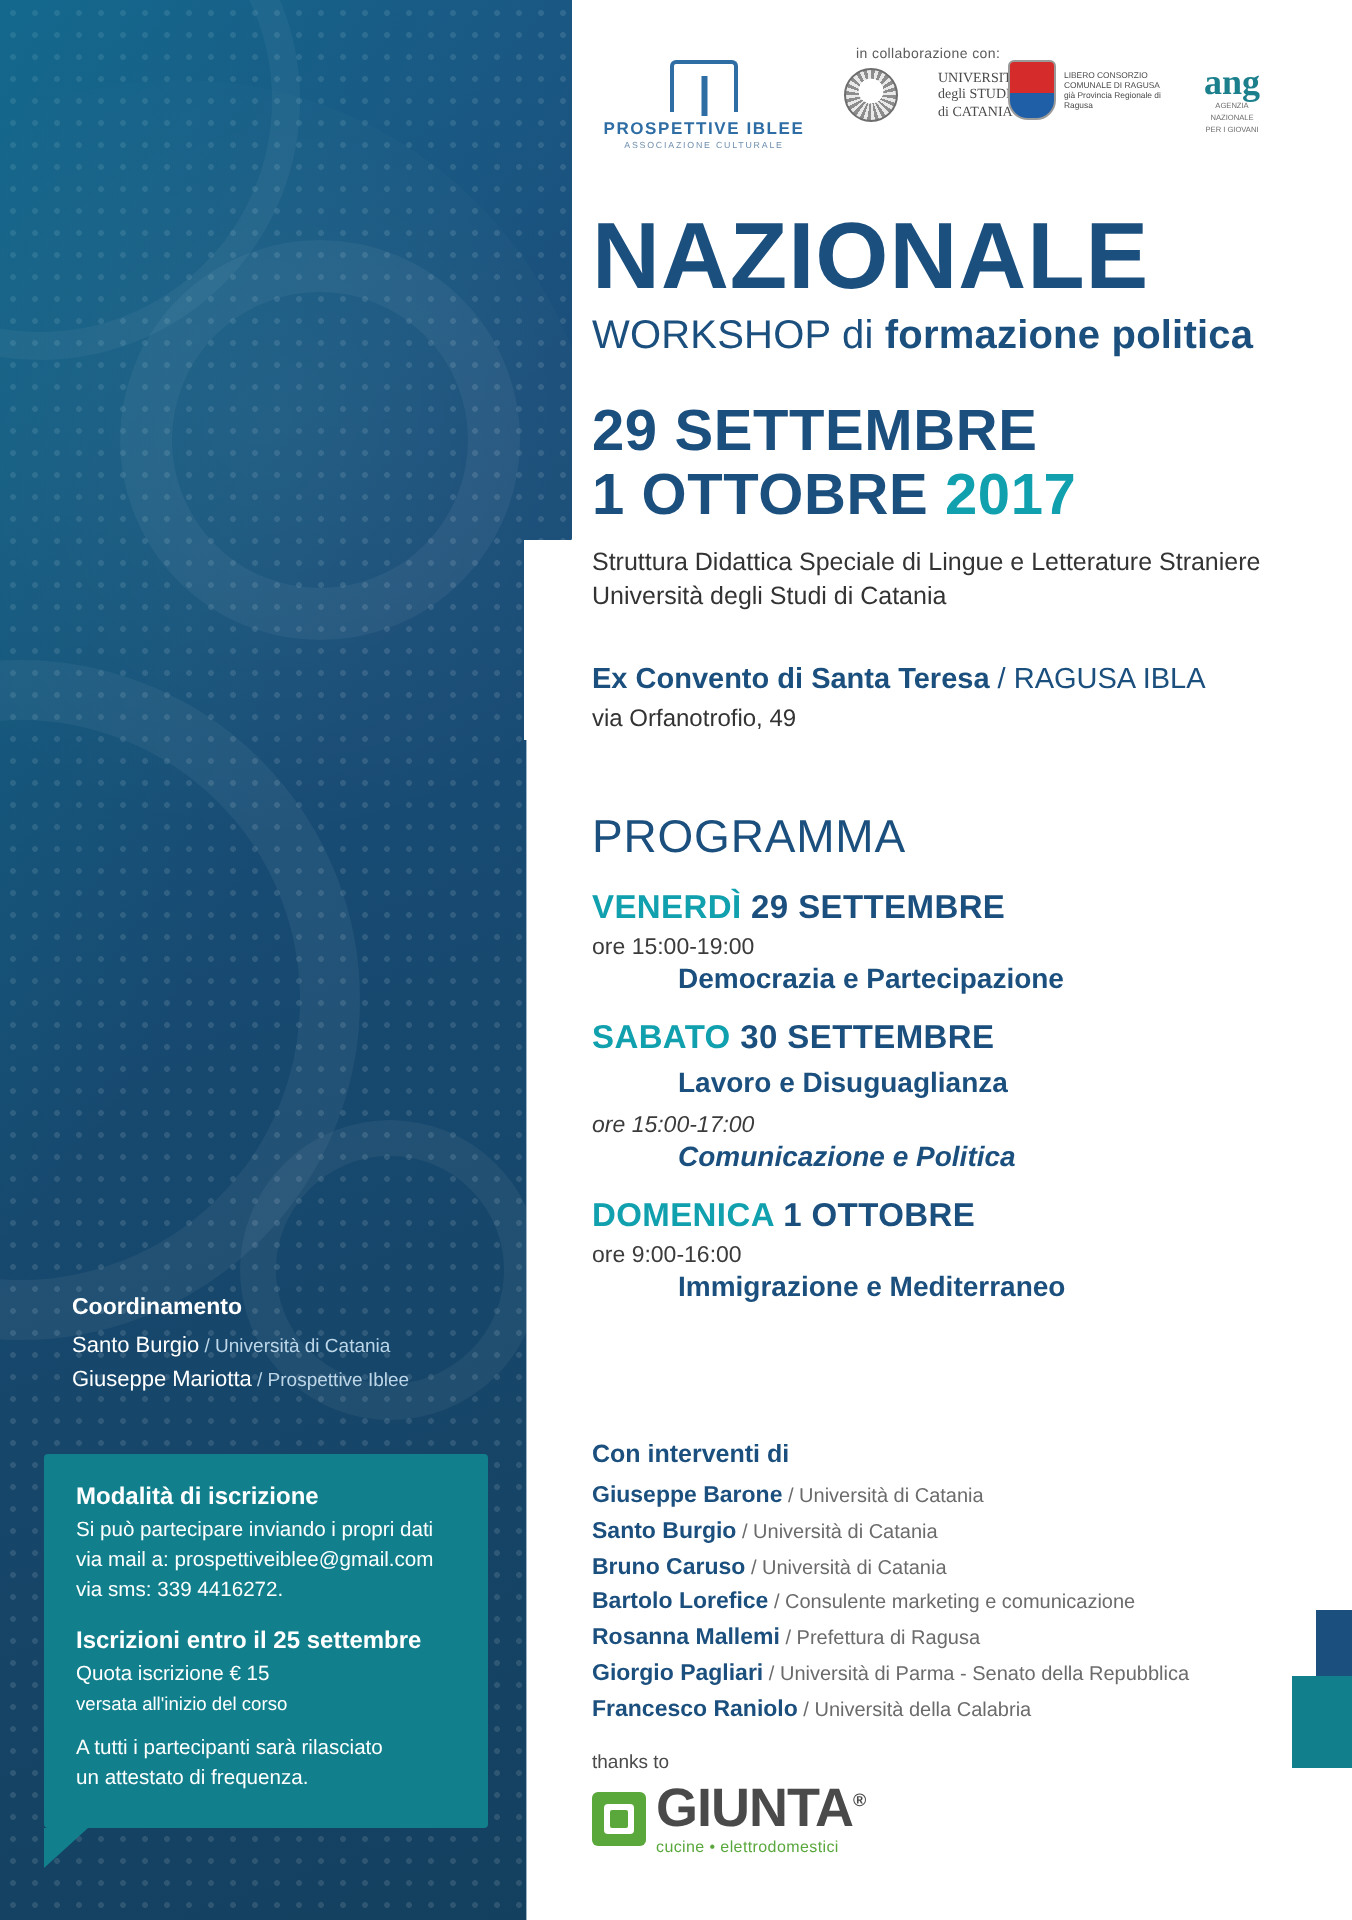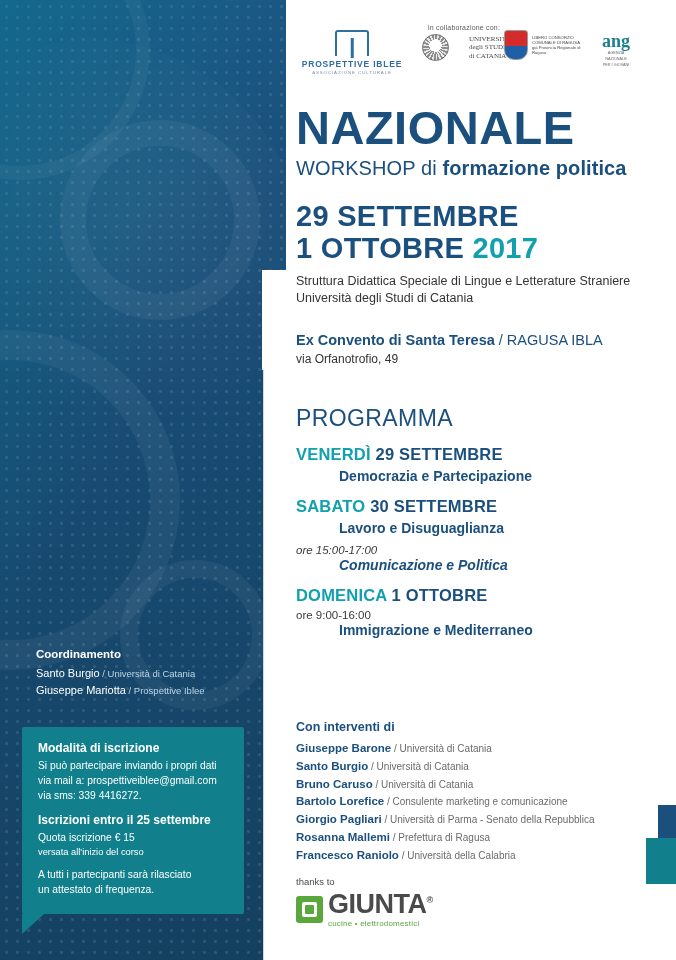--- a/index.html
+++ b/index.html
@@ -380,20 +380,21 @@
       <div class="addr">via Orfanotrofio, 49</div>
     </div>
 
     <div class="programma-title">PROGRAMMA</div>
 
     <div class="day">
       <div class="day-head">
         <span>VENERDÌ </span><span class="dnum">29 SETTEMBRE</span>
       </div>
       <div class="slot">
+        <div class="hours">ore 15:00-19:00</div>
         <div class="topic">Democrazia e Partecipazione</div>
       </div>
     </div>
 
     <div class="day">
       <div class="day-head">
         <span>SABATO </span><span class="dnum">30 SETTEMBRE</span>
       </div>
       <div class="slot">
         <div class="topic">Lavoro e Disuguaglianza</div>
@@ -414,22 +415,22 @@
       </div>
     </div>
   </div>
 
   <div class="speakers">
     <h4>Con interventi di</h4>
     <div class="speaker"><b>Giuseppe Barone</b><span class="aff"> / Università di Catania</span></div>
     <div class="speaker"><b>Santo Burgio</b><span class="aff"> / Università di Catania</span></div>
     <div class="speaker"><b>Bruno Caruso</b><span class="aff"> / Università di Catania</span></div>
     <div class="speaker"><b>Bartolo Lorefice</b><span class="aff"> / Consulente marketing e comunicazione</span></div>
+    <div class="speaker"><b>Rosanna Mallemi</b><span class="aff"> / Prefettura di Ragusa</span></div>
     <div class="speaker"><b>Giorgio Pagliari</b><span class="aff"> / Università di Parma - Senato della Repubblica</span></div>
-    <div class="speaker"><b>Rosanna Mallemi</b><span class="aff"> / Prefettura di Ragusa</span></div>
     <div class="speaker"><b>Francesco Raniolo</b><span class="aff"> / Università della Calabria</span></div>
   </div>
 
   <div class="thanks">
     <div class="lbl">thanks to</div>
     <div class="giunta">
       <div class="sq"></div>
       <div>
         <div class="word"><span>GIUNTA</span><sup>®</sup></div>
         <div class="tag">cucine • elettrodomestici</div>

